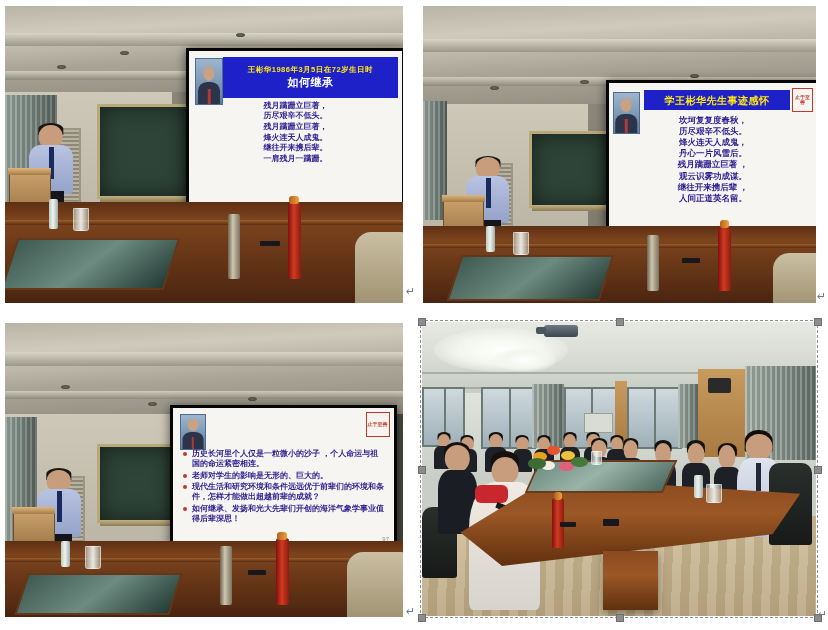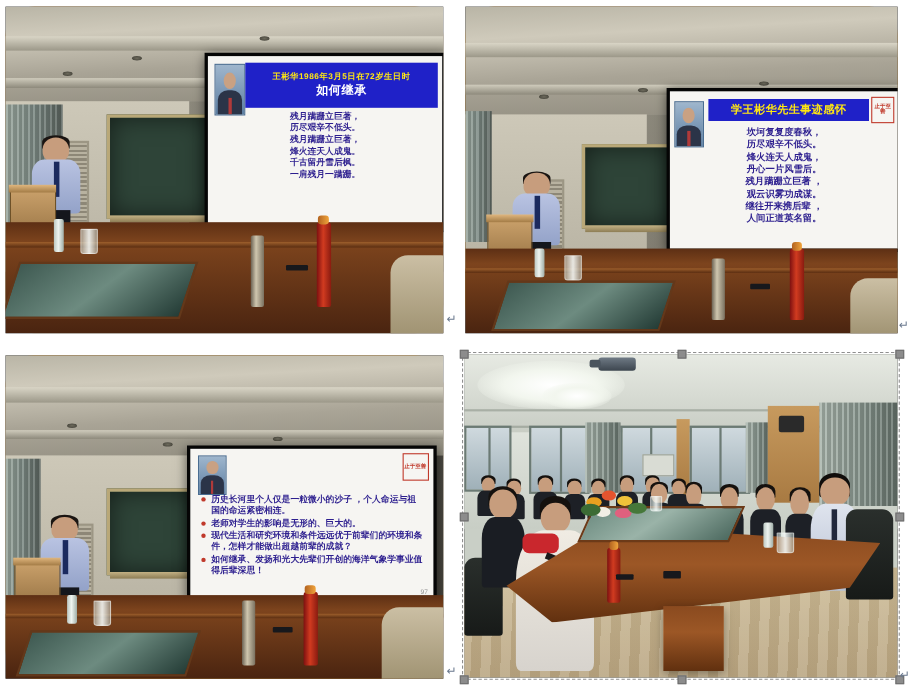--- a/index.html
+++ b/index.html
@@ -189,21 +189,21 @@
             </div>
             <div class="slide-title" style="left:16%;top:4%;width:82%;height:26%;font-size:7.5px;">
               <span class="l1">王彬华1986年3月5日在72岁生日时</span>
               <span class="l2" style="font-size:11px;margin-top:2px;">如何继承</span>
             </div>
             <div class="poem" style="left:0;top:32%;width:100%;font-size:8px;">
               <div>残月蹒跚立巨著，</div>
               <div>历尽艰辛不低头。</div>
               <div>残月蹒跚立巨著，</div>
               <div>烽火连天人成鬼。</div>
-              <div>千古留丹雪后枫。</div>
+              <div>继往开来携后辈。</div>
               <div>一肩残月一蹒跚。</div>
             </div>
           </div>
         </div>
 
         <div class="speaker" style="left:6%;top:40%;width:11%;height:32%;">
           <span class="spk-hair"></span>
           <span class="spk-head"></span>
           <span class="spk-torso"></span>
           <span class="spk-tie"></span>

